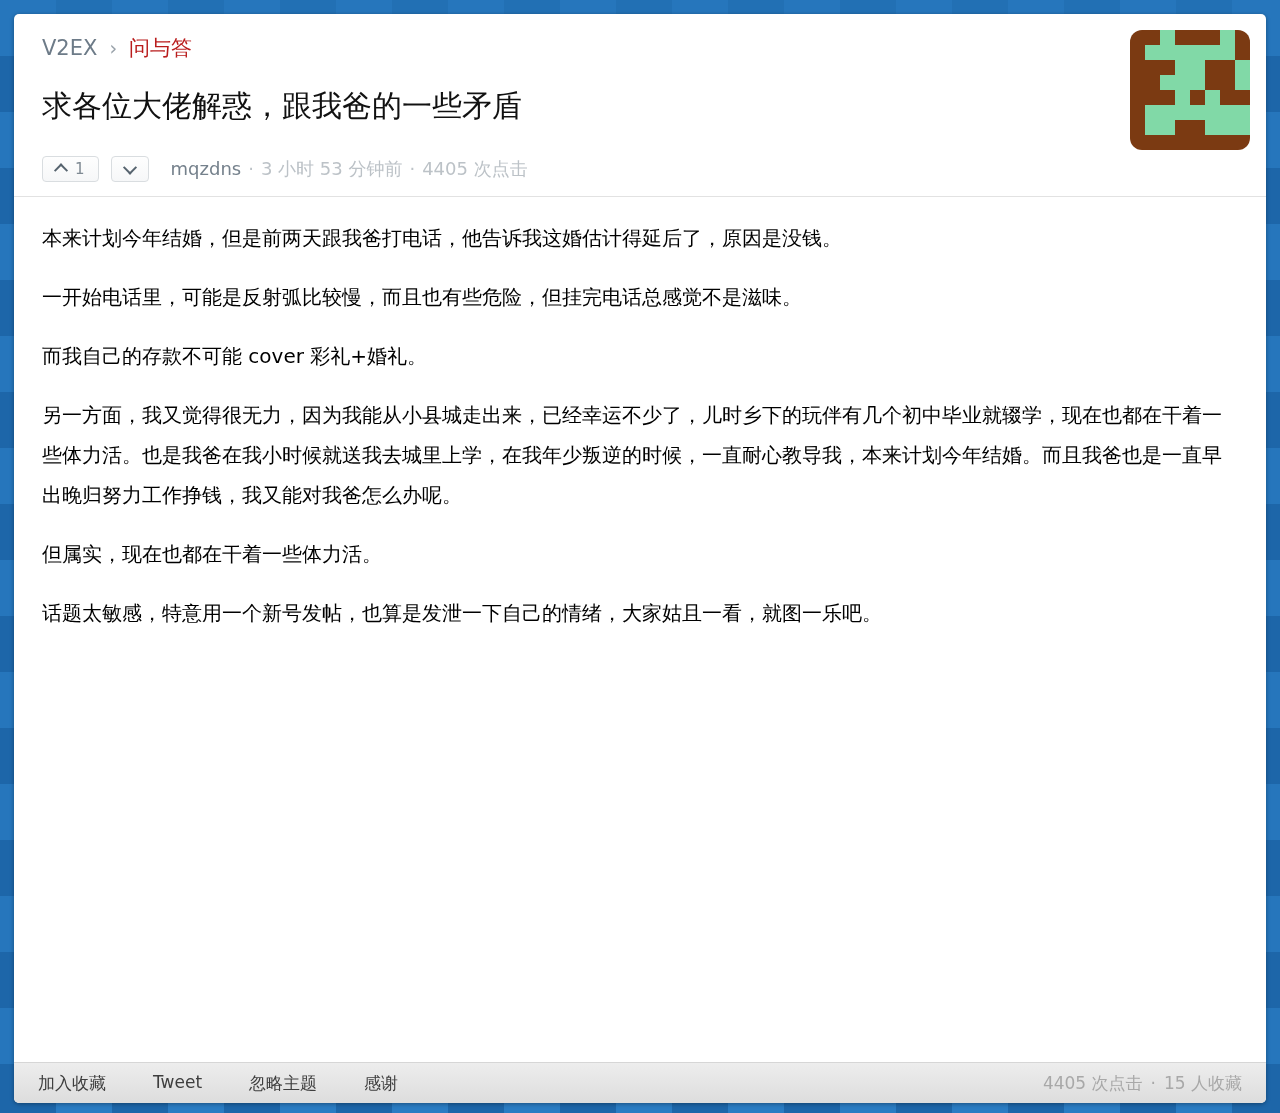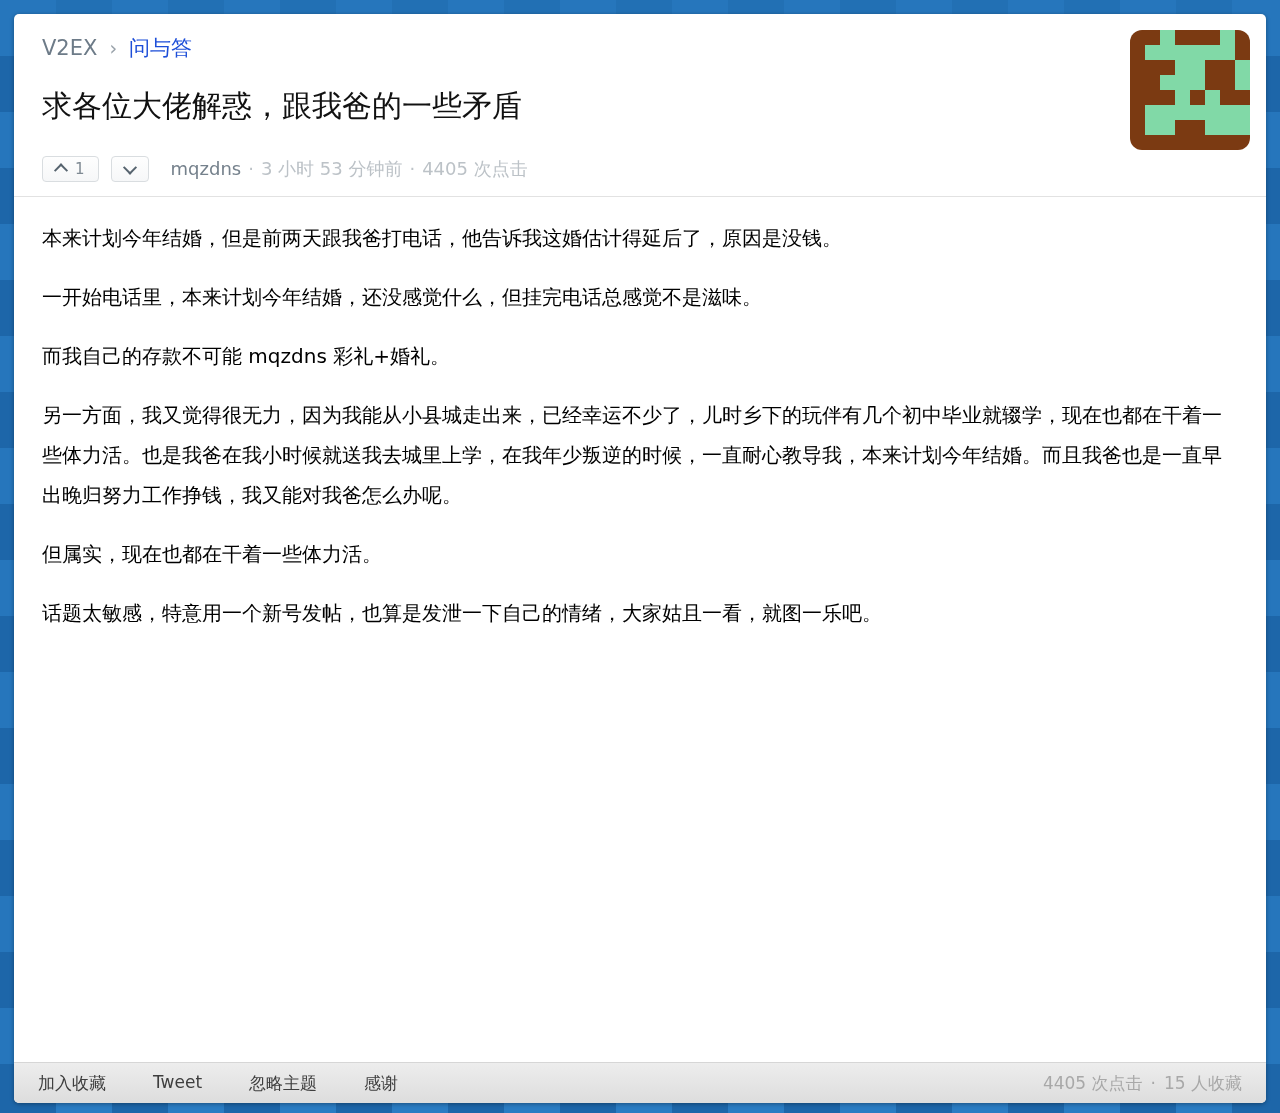--- a/index.html
+++ b/index.html
@@ -19,21 +19,21 @@
     box-sizing:border-box;
     display:flex;flex-direction:column;
     box-shadow:0 1px 4px rgba(0,0,0,.35);
     overflow:hidden;
   }
   
   .header{padding:21px 28px 0 28px;}
   .breadcrumb{font-size:21px;line-height:26px;color:#9aa3ab;}
   .crumb-site{color:#6d7b88;cursor:pointer;}
   .crumb-sep{color:#9aa3ab;margin:0 12px;font-size:19px;}
-  .crumb-node{color:#1d4ed8;cursor:pointer;}
+  .crumb-node{color:#b91c1c;cursor:pointer;}
   .topic-title{
     margin:24px 0 0 0;
     font-size:30px;line-height:42px;
     font-weight:500;color:#111;
     max-width:1050px;
   }
   
   .vote-row{margin-top:28px;display:flex;align-items:center;height:28px;}
   .vote-btn{
     height:26px;box-sizing:border-box;
@@ -165,22 +165,22 @@
         <span class="author">mqzdns</span><span class="dot">·</span><span>3 小时 53 分钟前</span><span class="dot">·</span><span>4405 次点击</span>
       </div>
     </div>
   </div>
 
   <div class="header-divider"></div>
 
   <div class="content">
 
   <p>本来计划今年结婚，但是前两天跟我爸打电话，他告诉我这婚估计得延后了，原因是没钱。</p>
-      <p>一开始电话里，本来计划今年结婚，还没感觉什么，但挂完电话总感觉不是滋味。</p>
-      <p>而我自己的存款不可能 mqzdns 彩礼+婚礼。</p>
+      <p>一开始电话里，可能是反射弧比较慢，而且也有些危险，但挂完电话总感觉不是滋味。</p>
+      <p>而我自己的存款不可能 cover 彩礼+婚礼。</p>
       <p>另一方面，我又觉得很无力，因为我能从小县城走出来，已经幸运不少了，儿时乡下的玩伴有几个初中毕业就辍学，现在也都在干着一些体力活。也是我爸在我小时候就送我去城里上学，在我年少叛逆的时候，一直耐心教导我，本来计划今年结婚。而且我爸也是一直早出晚归努力工作挣钱，我又能对我爸怎么办呢。</p>
       <p>但属实，现在也都在干着一些体力活。</p>
       <p>话题太敏感，特意用一个新号发帖，也算是发泄一下自己的情绪，大家姑且一看，就图一乐吧。</p>
     </div>
 
   <div class="footer">
     <div class="footer-actions">
 
     <span class="footer-action">加入收藏</span>
         <span class="footer-action">Tweet</span>

